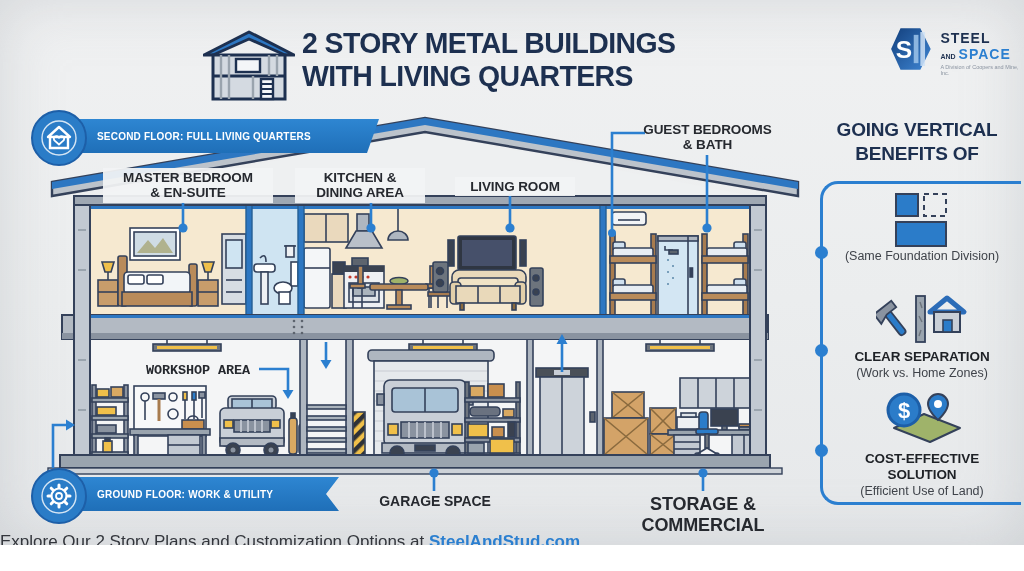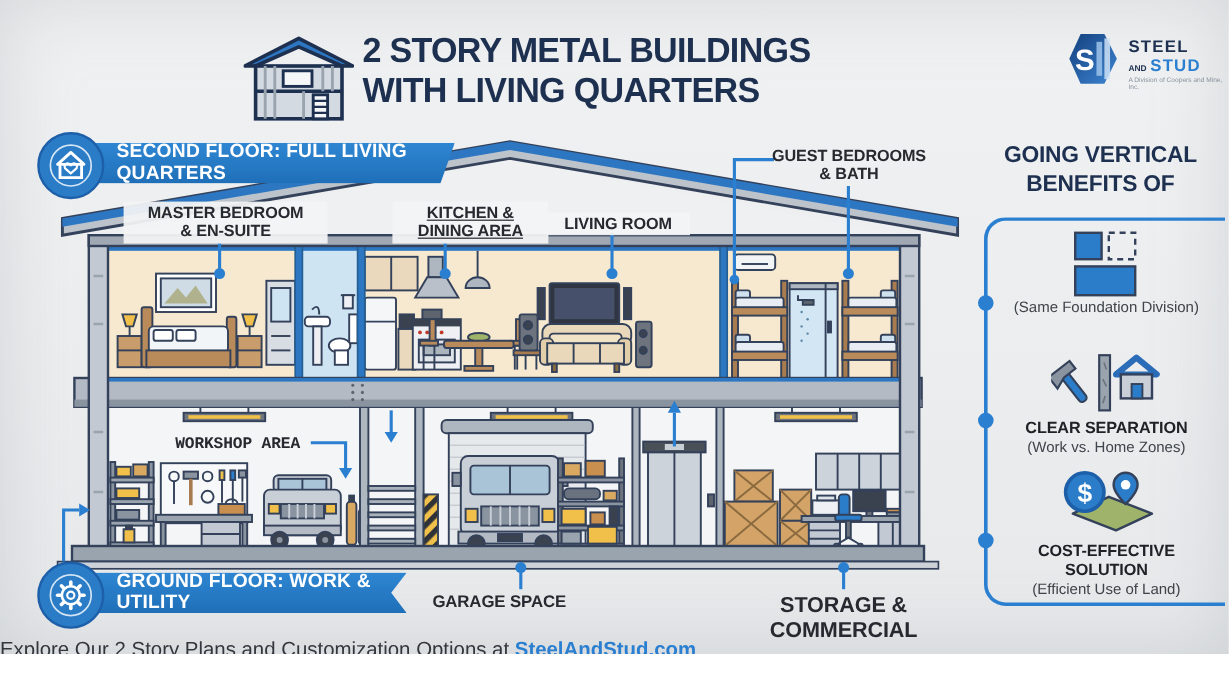--- a/index.html
+++ b/index.html
@@ -9,21 +9,21 @@
     font-family:"Liberation Sans",sans-serif;
     box-shadow:inset 0 0 60px rgba(160,165,172,.35);
   }
   .abs{position:absolute;}
   
   .title{left:302px;top:27px;font-size:29px;font-weight:bold;color:#1d3050;
          line-height:33px;letter-spacing:-.6px;transform:scaleX(.98);transform-origin:left top;}
   .logo-text{font-weight:bold;color:#1d3050;}
   
   .ribbon{height:34px;background:linear-gradient(180deg,#2e86d2,#1f6fb8);display:flex;align-items:center;
-          color:#fff;font-weight:bold;font-size:16px;letter-spacing:.2px;z-index:6;}
+          color:#fff;font-weight:bold;font-size:10px;letter-spacing:.2px;z-index:6;}
   .ribbon.second{left:57px;top:119px;width:322px;padding-left:40px;box-sizing:border-box;
           clip-path:polygon(0 0,100% 0,calc(100% - 12px) 100%,0 100%);}
   .ribbon.ground{left:57px;top:477px;width:282px;padding-left:40px;box-sizing:border-box;
           clip-path:polygon(0 0,100% 0,calc(100% - 13px) 50%,100% 100%,0 100%);}
   .badge{width:52px;height:52px;border-radius:50%;background:#2a7cc7;border:2px solid #1d5fa8;
          display:flex;align-items:center;justify-content:center;z-index:7;}
   
   .rlabel{position:absolute;font-weight:bold;font-size:13.5px;color:#26292f;text-align:center;
           line-height:1.14;letter-spacing:-.1px;z-index:5;}
   .plate{background:rgba(242,243,244,.94);padding:2px 5px;}
@@ -465,21 +465,21 @@
         </defs>
       <polygon points="16,31 26,9 47,9 58,31 47,53 26,53" fill="url(#hexg)"></polygon>
       <rect x="40" y="16" width="5" height="30" fill="#9ec4ea" opacity=".85"></rect>
       <rect x="47" y="13" width="5" height="36" fill="#cfe2f6" opacity=".85"></rect>
       <text x="21" y="41" font-family="Liberation Sans, sans-serif" font-size="26" font-weight="bold" fill="#ffffff">S</text>
     </svg>
     <div style="margin-left:4px;margin-top:12px;">
       <div class="logo-text" style="font-size:14px;letter-spacing:1px;">STEEL</div>
       <div style="display:flex;align-items:baseline;gap:3px;">
         <span class="logo-text" style="font-size:7px;">AND</span>
-        <span style="font-size:14px;font-weight:bold;color:#2b7fd0;letter-spacing:1px;">STUD</span>
+        <span style="font-size:14px;font-weight:bold;color:#2b7fd0;letter-spacing:1px;">SPACE</span>
       </div>
       <div style="font-size:5.5px;color:#8a93a0;margin-top:2px;">A Division of Coopers and Mine, Inc.</div>
     </div>
   </div>
 
   <div class="abs ribbon second">
     <span>SECOND FLOOR: FULL LIVING QUARTERS</span>
   </div>
   <div class="abs badge" style="left:31px;top:110px;">
     <svg width="38" height="38" viewBox="0 0 38 38">
@@ -508,31 +508,31 @@
         <line x1="11.2" y1="26.8" x2="13" y2="25"></line>
           <line x1="25" y1="13" x2="26.8" y2="11.2"></line>
       </g>
     </svg>
   </div>
 
   <div class="rlabel plate" style="left:103px;top:168px;width:160px;">
     <span style="display:block">MASTER BEDROOM</span>
     <span style="display:block">&amp; EN-SUITE</span>
   </div>
-  <div class="rlabel plate" style="left:327px;top:168px;width:120px;text-decoration:underline;">
+  <div class="rlabel plate" style="left:295px;top:168px;width:120px;">
     <span style="display:block">KITCHEN &amp;</span>
     <span style="display:block">DINING AREA</span>
   </div>
   <div class="rlabel plate" style="left:455px;top:177px;width:110px;">LIVING ROOM</div>
   <div class="rlabel" style="left:630px;top:122px;width:155px;">
     <span style="display:block">GUEST BEDROOMS</span>
     <span style="display:block">&amp; BATH</span>
   </div>
   <div class="rlabel" style="left:138px;top:363px;width:120px;font-family:Liberation Mono, monospace;">WORKSHOP AREA</div>
-  <div class="rlabel" style="left:351px;top:494px;width:130px;font-size:14px;">GARAGE SPACE</div>
+  <div class="rlabel" style="left:370px;top:494px;width:130px;font-size:14px;">GARAGE SPACE</div>
   <div class="rlabel" style="left:613px;top:494px;width:180px;font-size:18px;">STORAGE &amp; COMMERCIAL</div>
 
   <div class="abs bheading">
     <div>GOING VERTICAL</div>
     <div>BENEFITS OF</div>
   </div>
 
   <div class="abs benefits-border"></div>
   <div class="abs bullet" style="left:815px;top:246px;"></div>
   <div class="abs bullet" style="left:815px;top:344px;"></div>

